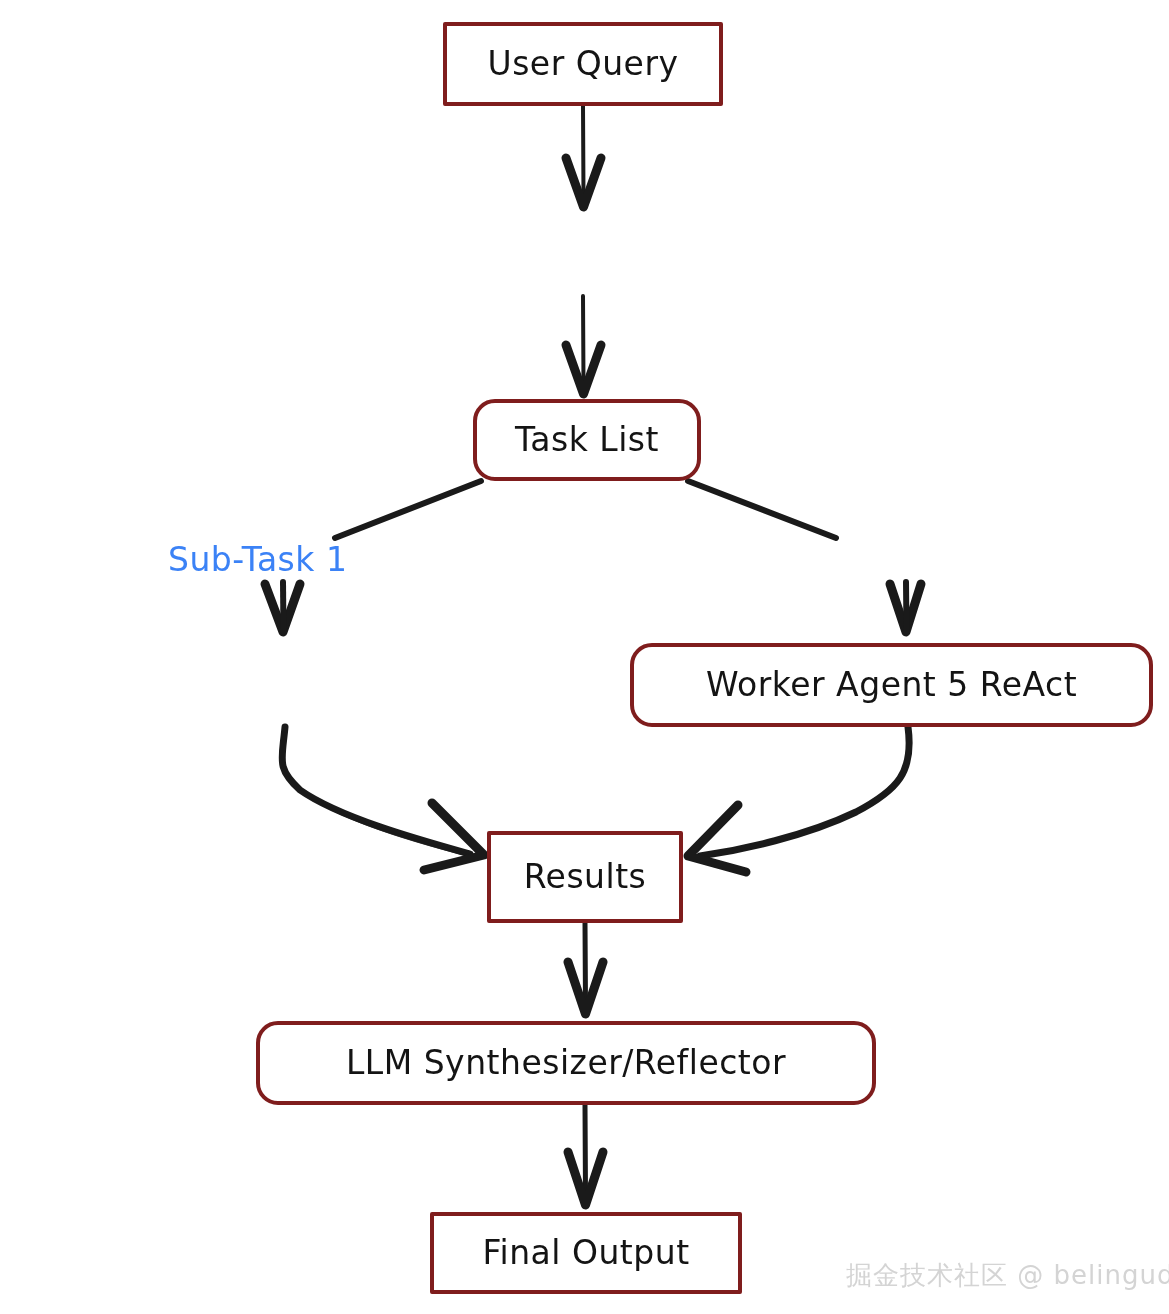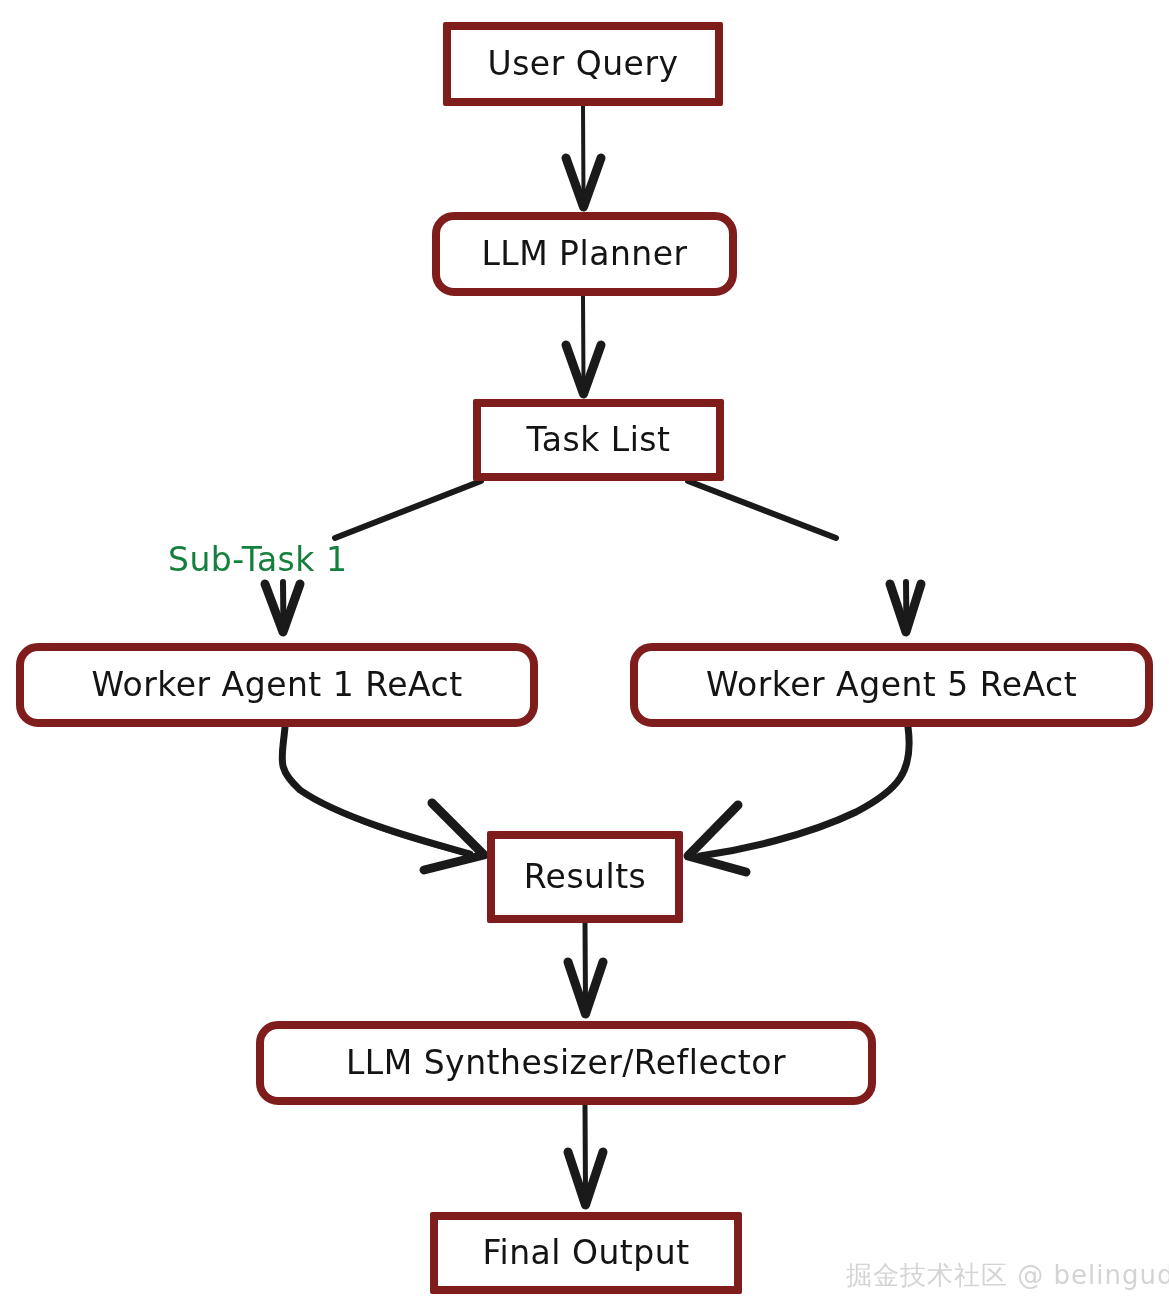--- a/index.html
+++ b/index.html
@@ -23,39 +23,39 @@
     left: 0;
     top: 0;
     width: 1169px;
     height: 1314px;
     pointer-events: none;
   }
   .node {
     position: absolute;
     box-sizing: border-box;
     background: #ffffff;
-    border: 8px solid #7f1d1d;
+    border: 4px solid #7f1d1d;
     display: flex;
     align-items: center;
     justify-content: center;
     text-align: center;
     color: #141414;
     font-family: "DejaVu Sans", sans-serif;
     font-size: 33px;
     letter-spacing: 0.5px;
     line-height: 1.1;
     z-index: 3;
   }
   .node.rounded { border-radius: 22px; }
   .node.sharp   { border-radius: 2px; }
   .node .label { white-space: nowrap; }
 
   .edge-label {
     position: absolute;
-    color: #15803d;
+    color: #3b82f6;
     font-family: "DejaVu Sans", sans-serif;
     font-size: 33px;
     letter-spacing: 0.5px;
     white-space: nowrap;
     background: transparent;
     z-index: 4;
   }
 
   .watermark {
     position: absolute;
@@ -115,31 +115,25 @@
     <g>
       <path d="M 585 1105 L 585.5 1196" fill="none" stroke="#1a1a1a" stroke-width="5" stroke-linecap="round"></path>
       <path d="M 568 1152 L 585.5 1205 L 603 1152" fill="none" stroke="#1a1a1a" stroke-width="9" stroke-linecap="round" stroke-linejoin="round"></path>
     </g>
   </svg>
 
   <div class="node sharp" style="left:443px; top:22px; width:280px; height:84px;">
     <span class="label">User Query</span>
   </div>
 
-  <div class="node rounded" style="left:432px; top:212px; width:305px; height:84px;">
-    <span class="label">LLM Planner</span>
-  </div>
 
-  <div class="node sharp" style="left:473px; top:399px; width:251px; height:82px;">
+  <div class="node sharp" style="left:473px; top:399px; width:228px; height:82px;border-radius:22px;">
     <span class="label">Task List</span>
   </div>
 
-  <div class="node rounded" style="left:16px; top:643px; width:522px; height:84px;">
-    <span class="label">Worker Agent 1 ReAct</span>
-  </div>
 
   <div class="node rounded" style="left:630px; top:643px; width:523px; height:84px;">
     <span class="label">Worker Agent 5 ReAct</span>
   </div>
 
   <div class="node sharp" style="left:487px; top:831px; width:196px; height:92px;text-align:right;">
     <span class="label">Results</span>
   </div>
 
   <div class="node rounded" style="left:256px; top:1021px; width:620px; height:84px;">

